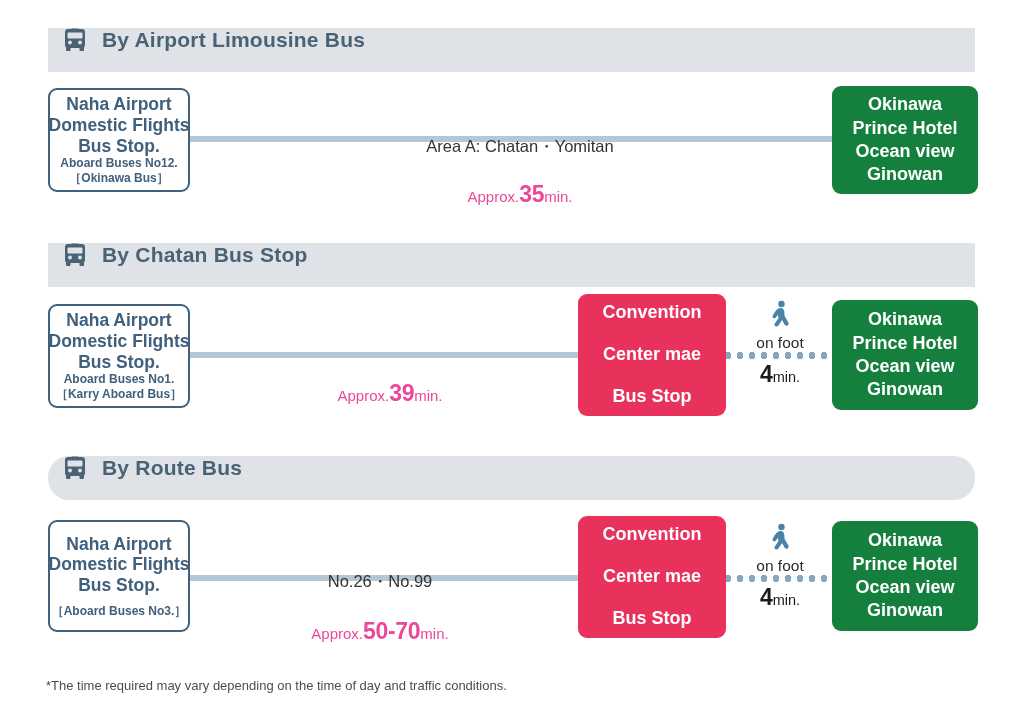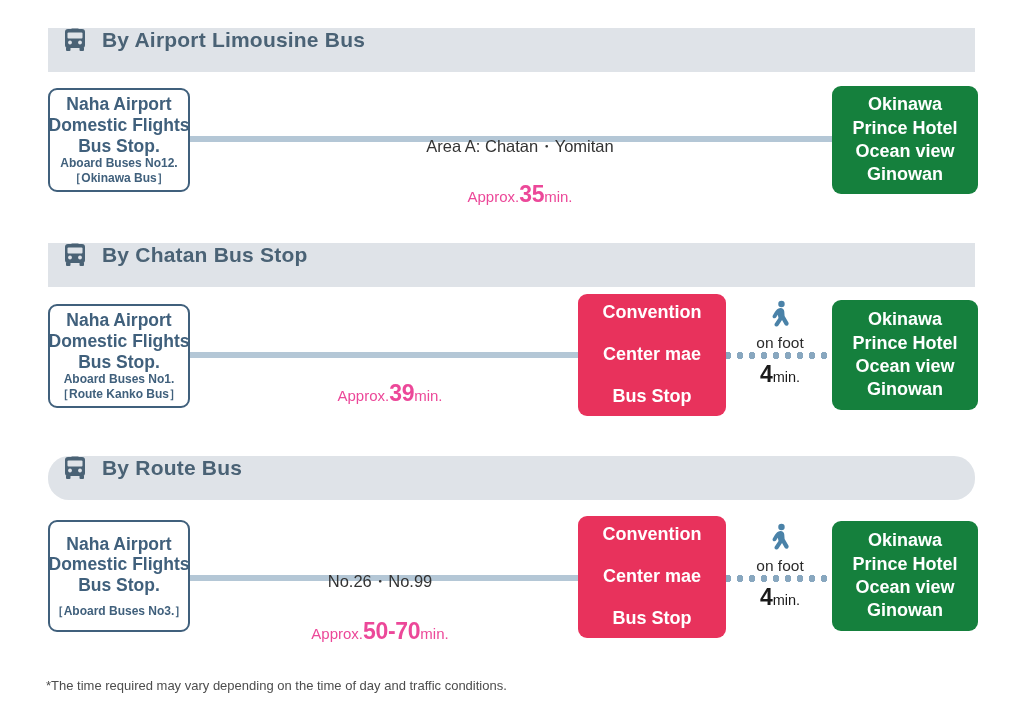--- a/index.html
+++ b/index.html
@@ -243,21 +243,21 @@
   </div>
 
   <div class="connector" style="left:180px; top:352px; width:410px;"></div>
   <div class="dotted" style="left:722px; top:352px; width:118px;"></div>
 
   <div class="origin-box" style="left:48px; top:304px; width:142px; height:104px;">
     <span class="big">Naha Airport</span>
     <span class="big">Domestic Flights</span>
     <span class="big">Bus Stop.</span>
     <span class="small">Aboard Buses No1.</span>
-    <span class="small">［Route Kanko Bus］</span>
+    <span class="small">［Karry Aboard Bus］</span>
   </div>
 
   <div class="route-label" style="left:235px; top:332px; width:310px;">
     <div class="duration" style="margin-top:30px;">
       <span>Approx.</span><span class="num">39</span><span>min.</span>
     </div>
   </div>
 
   <div class="pink-box" style="left:578px; top:294px; width:148px; height:122px;">
     <span>Convention</span>

